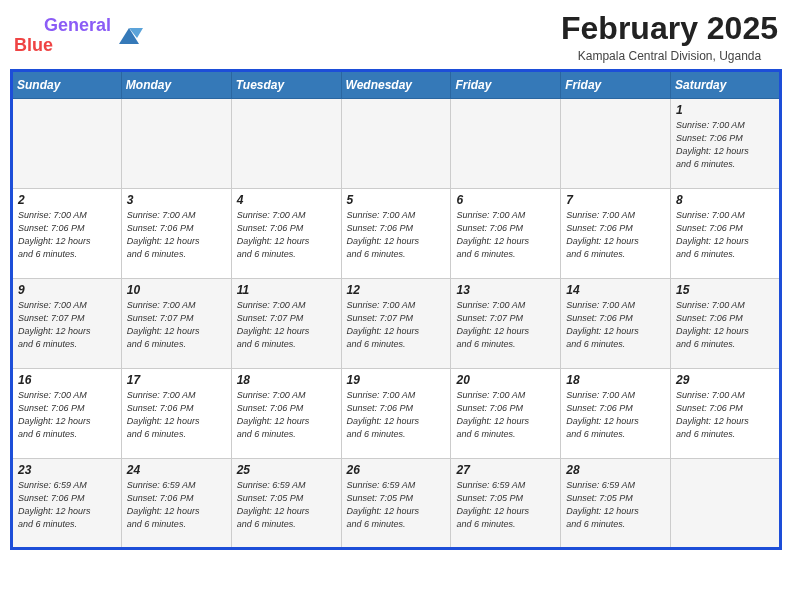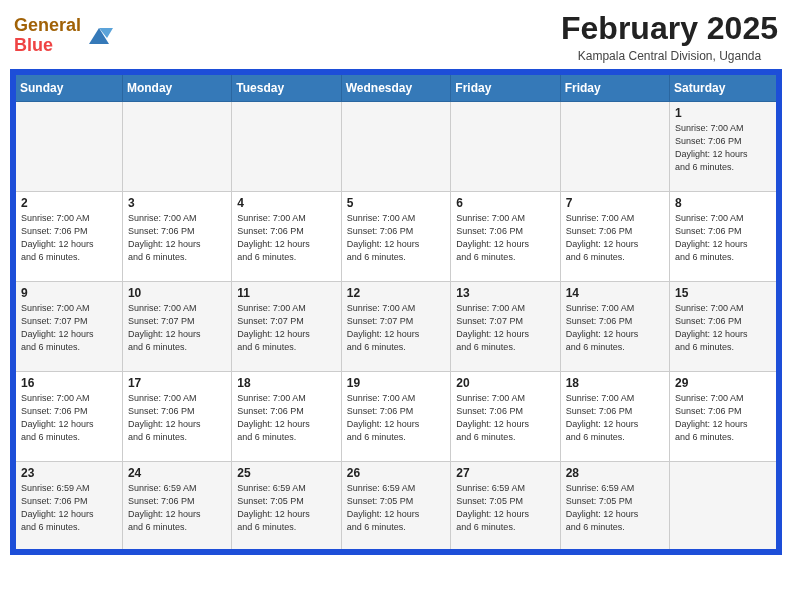--- a/index.html
+++ b/index.html
@@ -22,21 +22,21 @@
       align-items: center;
       margin-top: 6px;
     }
     .logo-text {
       display: flex;
       flex-direction: column;
       font-weight: bold;
       font-size: 18px;
       line-height: 1.1;
     }
-    .logo-general { color: #a16207; }
+    .logo-general { color: #8b5cf6; margin-left: 30px; }
     .logo-blue { color: #ef4444; }
     .logo-icon {
       width: 28px;
       height: 28px;
       margin-left: 4px;
       margin-top: -4px;
     }
     .title-block {
       text-align: center;
     }
@@ -46,21 +46,22 @@
       color: #222;
     }
     .location {
       font-size: 12px;
       color: #444;
       margin-top: 2px;
     }
     .calendar {
       width: 100%;
       border-collapse: collapse;
-      border: 6px solid #1d4ed8;
+      border: 3px solid #1d4ed8;
+      font-style: italic;
     }
     .calendar th {
       background-color: #3579b8;
       color: #fff;
       font-size: 12px;
       font-weight: bold;
       padding: 6px 4px;
       text-align: left;
       border: 1px solid #2a66a0;
     }

